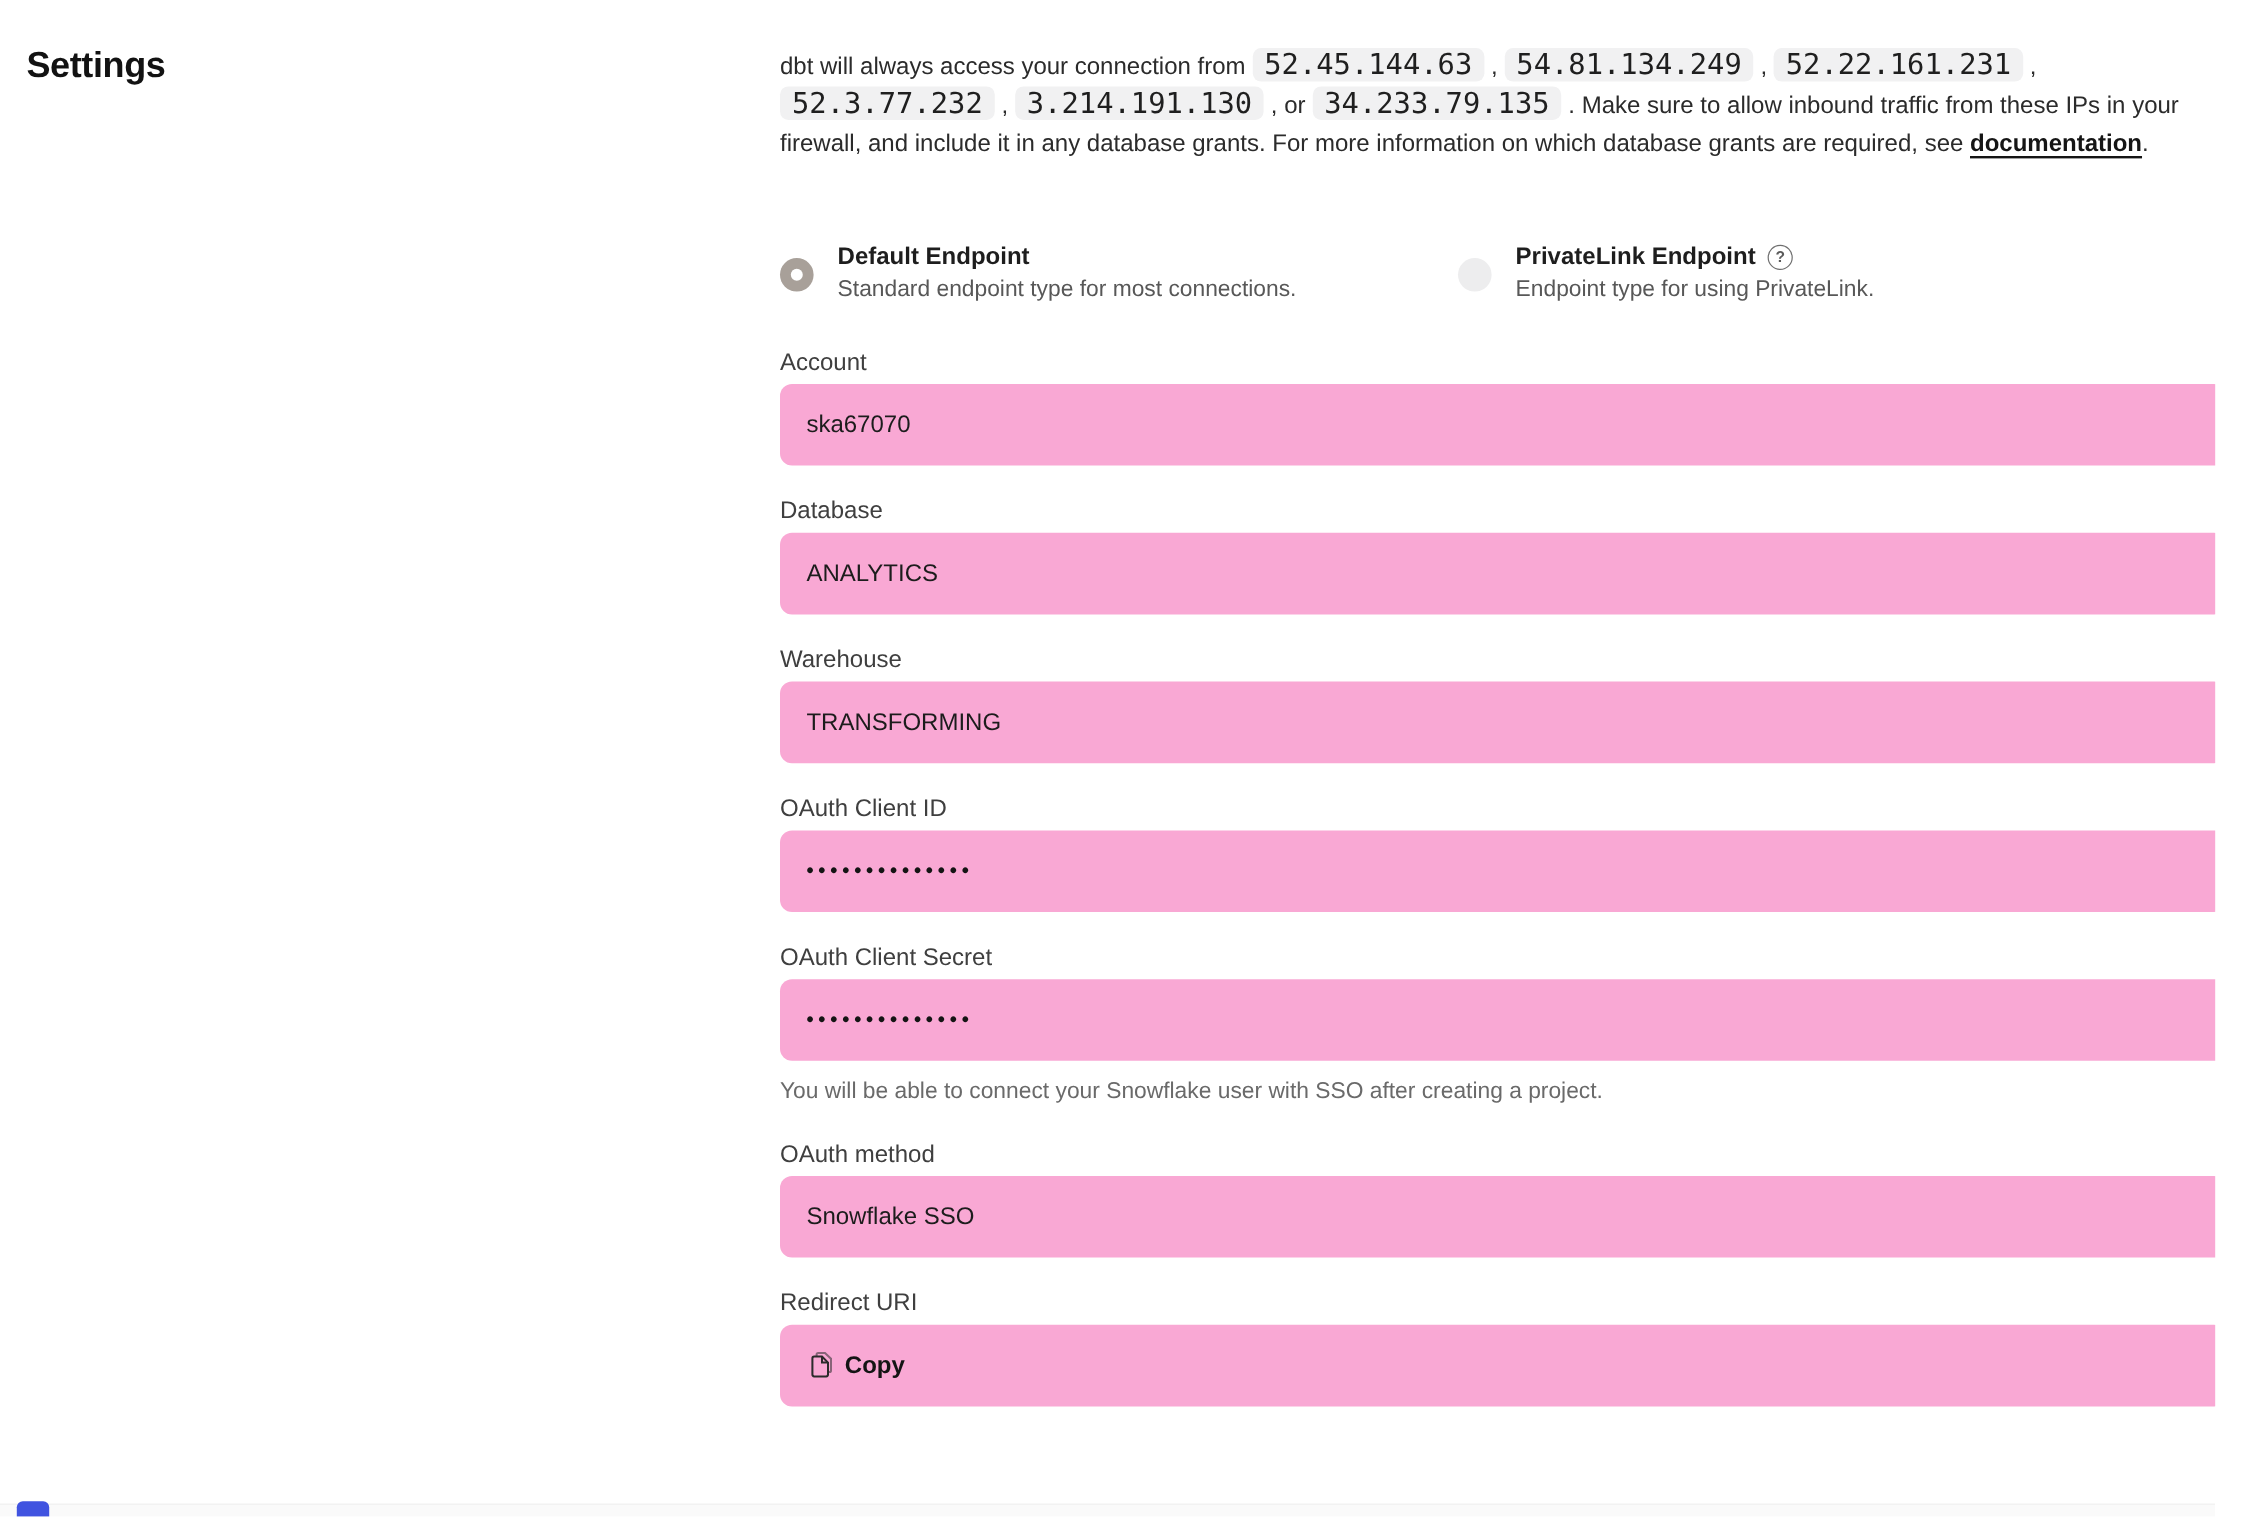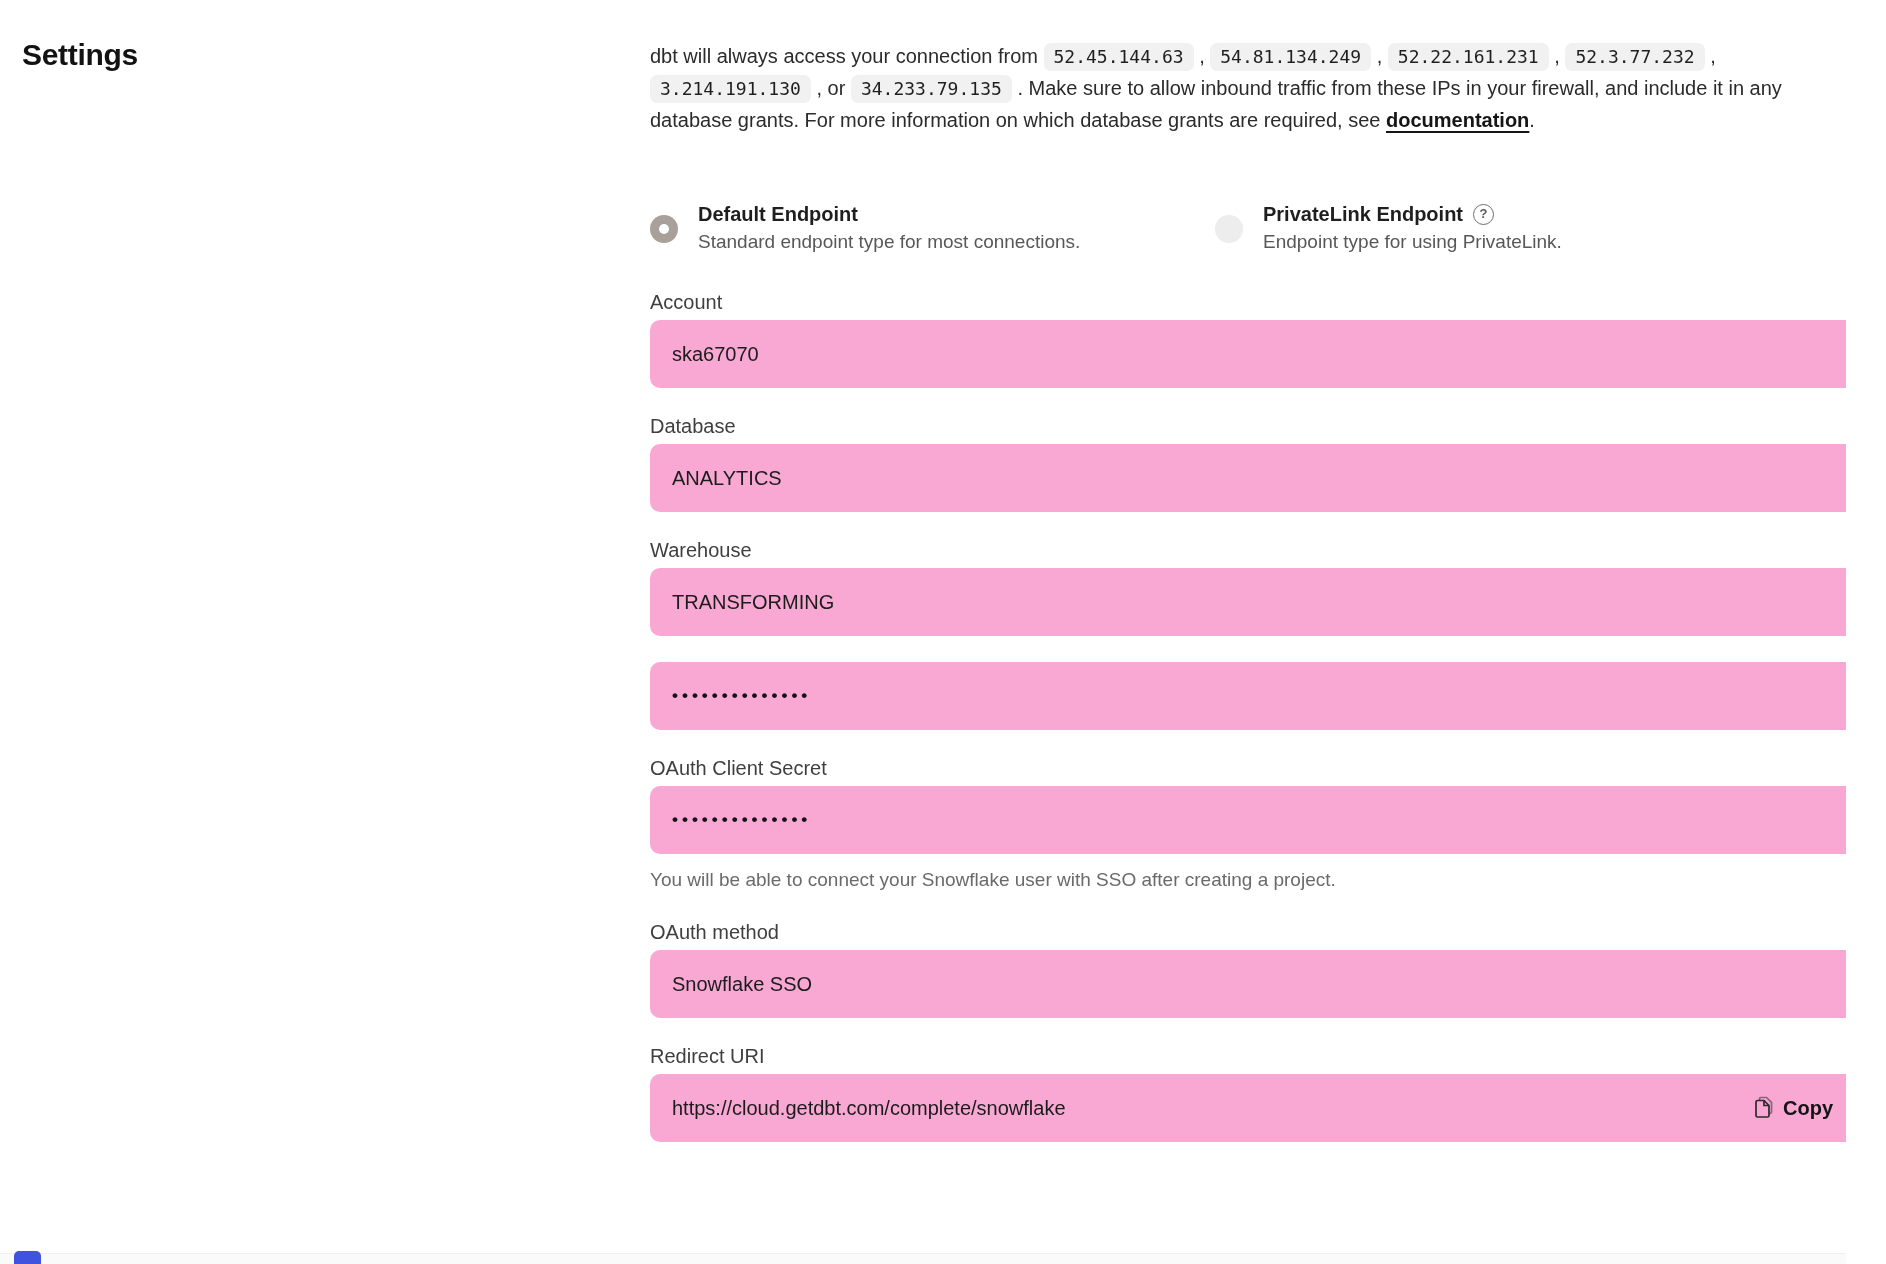--- a/index.html
+++ b/index.html
@@ -32,21 +32,21 @@
     width: 1205px;
   }
   .intro {
     font-size: 20px;
     line-height: 32px;
     color: #2b2b2b;
   }
   .chip {
     display: inline-block;
     font-family: "DejaVu Sans Mono", "Liberation Mono", monospace;
-    font-size: 18px;
+    font-size: 24px;
     line-height: 24px;
     padding: 2px 10px;
     border-radius: 7px;
     background: #f1f1f2;
     color: #1f1f1f;
   }
   .doc-link {
     color: #151515;
     font-weight: 600;
     text-decoration: underline;
@@ -239,20 +239,21 @@
       </div>
 
       <div class="field-group">
         <div class="field-label">Warehouse</div>
         <div class="field-box">
           <span class="value">TRANSFORMING</span>
         </div>
       </div>
 
       <div class="field-group">
+        <div class="field-label">OAuth Client ID</div>
         <div class="field-box">
           <span class="value masked">••••••••••••••</span>
         </div>
       </div>
 
       <div class="field-group">
         <div class="field-label">OAuth Client Secret</div>
         <div class="field-box">
           <span class="value masked">••••••••••••••</span>
         </div>
@@ -262,21 +263,20 @@
       <div class="field-group">
         <div class="field-label">OAuth method</div>
         <div class="field-box">
           <span class="value">Snowflake SSO</span>
         </div>
       </div>
 
       <div class="field-group">
         <div class="field-label">Redirect URI</div>
         <div class="field-box">
-          <span class="value">https://cloud.getdbt.com/complete/snowflake</span>
           <span class="copy-btn">
             <svg width="22" height="24" viewBox="0 0 22 24" fill="none">
               <path d="M6.5 4.5 H13 L18 9.5 V19.5 A1.5 1.5 0 0 1 16.5 21 H6.5 A1.5 1.5 0 0 1 5 19.5 V6 A1.5 1.5 0 0 1 6.5 4.5 Z" stroke="#2b2b2b" stroke-width="1.7"></path>
               <path d="M13 4.5 V9.5 H18" stroke="#2b2b2b" stroke-width="1.7"></path>
               <path d="M8.5 4 V2.8 A1.3 1.3 0 0 1 9.8 1.5 H15.5 L20.5 6.3 V16 A1.3 1.3 0 0 1 19.2 17.3 H18.4" stroke="#2b2b2b" stroke-width="1.7" opacity="0.55"></path>
             </svg>
             <span class="copy-label">Copy</span>
           </span>
         </div>
       </div>

